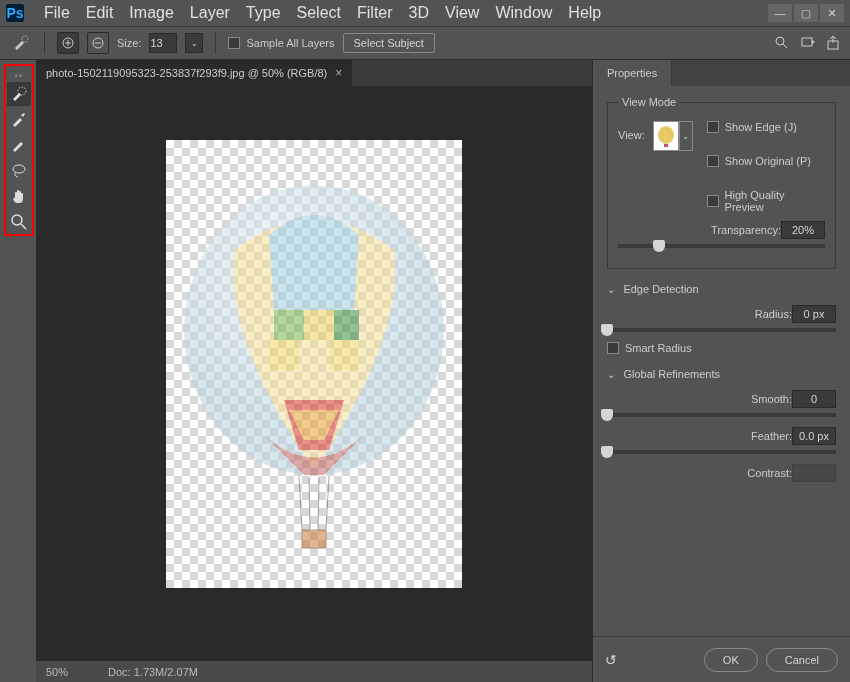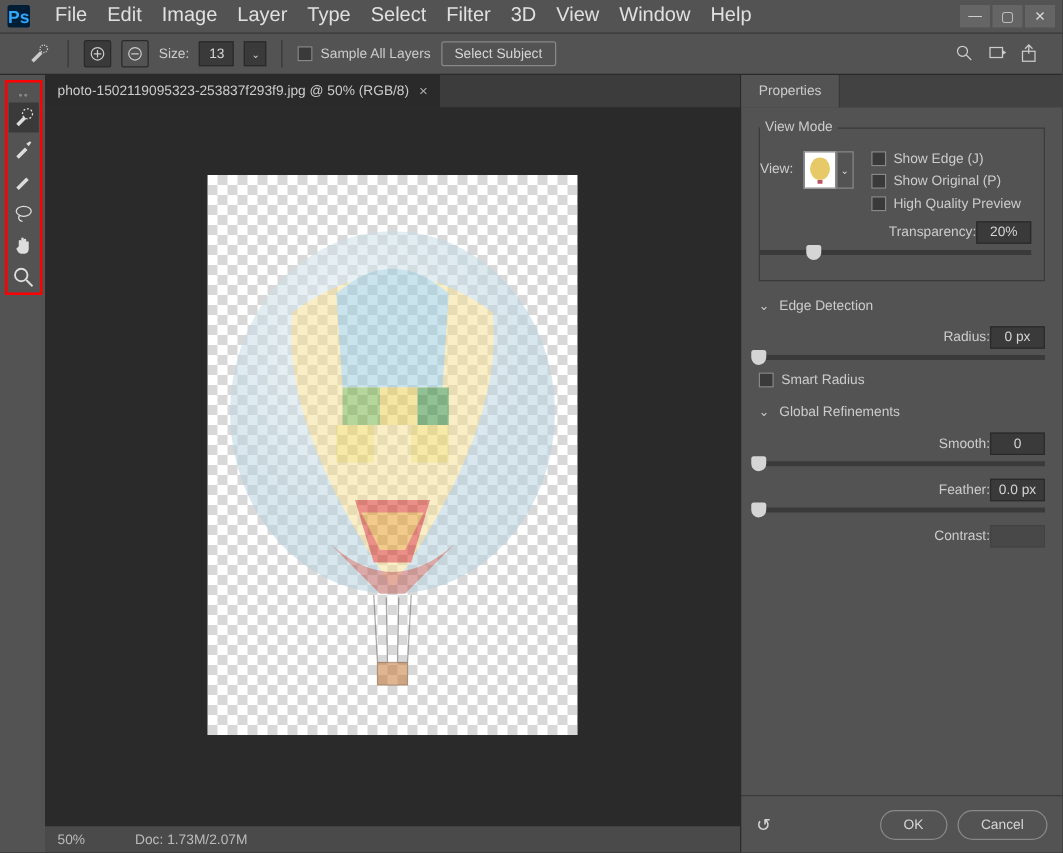--- a/index.html
+++ b/index.html
@@ -7,26 +7,26 @@
 
 
 .titlebar { height: 26px; background: #535353; display: flex; align-items: center; padding: 0 6px; }
 .ps-logo { width: 18px; height: 18px; background: #001e36; color: #31a8ff; display: flex; align-items: center; justify-content: center; font-weight: bold; font-size: 14px; border-radius: 2px; margin-right: 12px; }
 .menu { display: flex; gap: 0; }
 .menu-item { padding: 4px 8px; cursor: pointer; font-size: 16px; color: #e0e0e0; }
 .win-controls { margin-left: auto; display: flex; gap: 2px; }
 .win-btn { width: 24px; height: 18px; background: #656565; display: flex; align-items: center; justify-content: center; font-size: 11px; }
 
 
-.optbar { height: 34px; background: #535353; border-top: 1px solid #383838; border-bottom: 1px solid #2a2a2a; display: flex; align-items: center; padding: 0 20px; gap: 8px; }
+.optbar { height: 34px; background: #535353; border-top: 1px solid #383838; border-bottom: 1px solid #2a2a2a; display: flex; align-items: center; padding: 0 10px; gap: 8px; }
 .tool-icon-small { width: 22px; height: 22px; display: flex; align-items: center; justify-content: center; }
 .vdiv { width: 1px; height: 22px; background: #383838; margin: 0 4px; }
 .opt-btn { width: 22px; height: 22px; border: 1px solid #2a2a2a; display: flex; align-items: center; justify-content: center; background: #535353; border-radius: 2px; }
 .opt-btn.active { background: #3a3a3a; }
-.size-input { width: 28px; height: 20px; background: #3a3a3a; border: 1px solid #2a2a2a; color: #d5d5d5; text-align: center; font-size: 11px; }
+.size-input { width: 28px; height: 20px; background: #3a3a3a; border: 1px solid #2a2a2a; color: #d5d5d5; text-align: left; font-size: 11px; }
 .dropdown-arrow { width: 18px; height: 20px; background: #3a3a3a; border: 1px solid #2a2a2a; display: flex; align-items: center; justify-content: center; font-size: 8px; }
 .checkbox-wrap { display: flex; align-items: center; gap: 6px; }
 .cbox { width: 12px; height: 12px; border: 1px solid #888; background: #3a3a3a; }
 .btn-border { padding: 3px 10px; border: 1px solid #888; background: #535353; color: #d5d5d5; font-size: 11px; border-radius: 2px; }
 .opt-right { margin-left: auto; display: flex; gap: 10px; align-items: center; }
 
 
 .main { position: absolute; top: 60px; left: 0; right: 0; bottom: 0; display: flex; }
 
 
@@ -45,21 +45,21 @@
 .balloon { position: absolute; left: 50%; top: 40px; transform: translateX(-50%);}
 
 
 .statusbar { height: 22px; background: #4a4a4a; border-top: 1px solid #2a2a2a; display: flex; align-items: center; padding: 0 10px; gap: 40px; font-size: 11px; color: #bbb; }
 
 
 .panel { width: 258px; background: #535353; border-left: 1px solid #2a2a2a; display: flex; flex-direction: column; }
 .panel-tabs { height: 26px; background: #424242; display: flex;}
 .panel-tab { padding: 0 14px; display: flex; align-items: center; background: #535353; font-size: 11px; color: #ccc; border-right:1px solid #383838; }
 .panel-body { flex: 1; padding: 10px 14px 8px 14px; overflow: hidden; }
-fieldset { border: 1px solid #3a3a3a; padding: 8px 10px 10px 0; margin-bottom: 7px; }
+fieldset { border: 1px solid #3a3a3a; padding: 8px 10px 10px 10px; margin-bottom: 7px; }
 legend { padding: 0 4px; font-size: 11px; color: #ccc; }
 .row { display: flex; align-items: center; gap: 8px; margin: 5px 0; }
 .row-between { display: flex; align-items: center; justify-content: flex-end; margin: 5px 0;}
 .thumb { width: 26px; height: 30px; background: #fff; border: 1px solid #888; display:inline-block;}
 .thumb-dd { width: 14px; height: 30px; border:1px solid #888; background:#535353; display:flex; align-items:center; justify-content:center; font-size:8px;}
 .val-box { width: 44px; height: 18px; background: #3a3a3a; border: 1px solid #2a2a2a; color: #d5d5d5; text-align: center; font-size: 11px; display:flex; align-items:center; justify-content:center;}
 .slider { position: relative; height: 4px; background: #3a3a3a; margin: 4px 0 10px 0; }
 .slider .handle { position: absolute; top: -4px; width: 12px; height: 12px; background: #d5d5d5; border-radius: 2px 2px 6px 6px; transform: translateX(-50%); }
 .section-head { display: flex; align-items: center; gap: 8px; margin: 14px 0 10px 0; font-size: 11px; color: #ccc;}
 .chev { font-size: 10px; transform: rotate(0); }
@@ -239,21 +239,21 @@
           <span class="lbl" style="margin-top:8px;">View:</span>
           <div style="display:flex;">
             <span class="thumb">
               <svg width="24" height="28">
                   <ellipse cx="12" cy="13" rx="8" ry="9" fill="#e8c968"></ellipse>
                   <rect x="10" y="22" width="4" height="3" fill="#b56"></rect>
                 </svg>
             </span>
             <span class="thumb-dd">⌄</span>
           </div>
-          <div style="display:flex;flex-direction:column;gap:6px;margin-left:6px;">
+          <div style="display:flex;flex-direction:column;gap:22px;margin-left:6px;">
             <div class="checkbox-wrap">
                 <div class="cbox"></div>
                 <span class="lbl">Show Edge (J)</span>
               </div>
             <div class="checkbox-wrap">
                 <div class="cbox"></div>
                 <span class="lbl">Show Original (P)</span>
               </div>
             <div class="checkbox-wrap">
                 <div class="cbox"></div>

